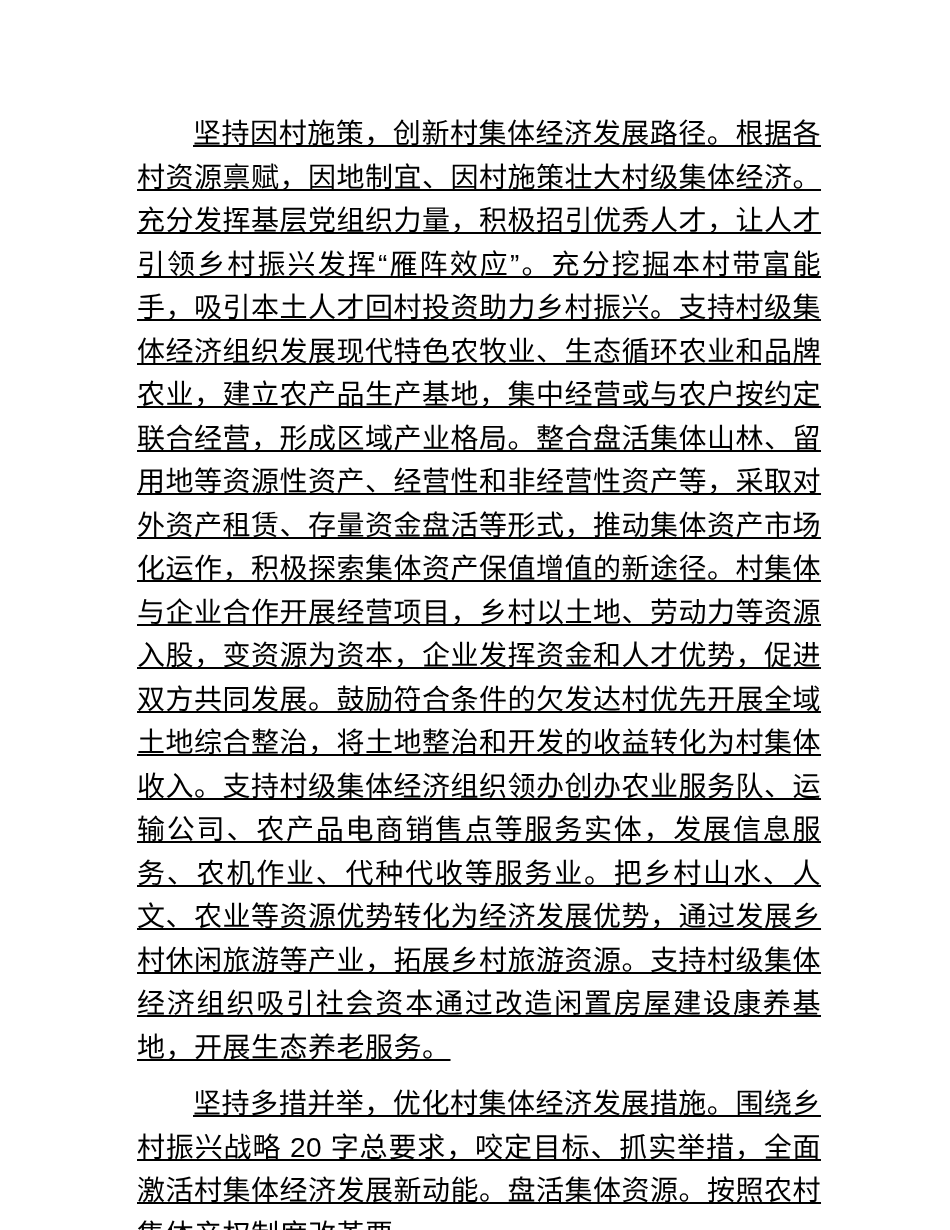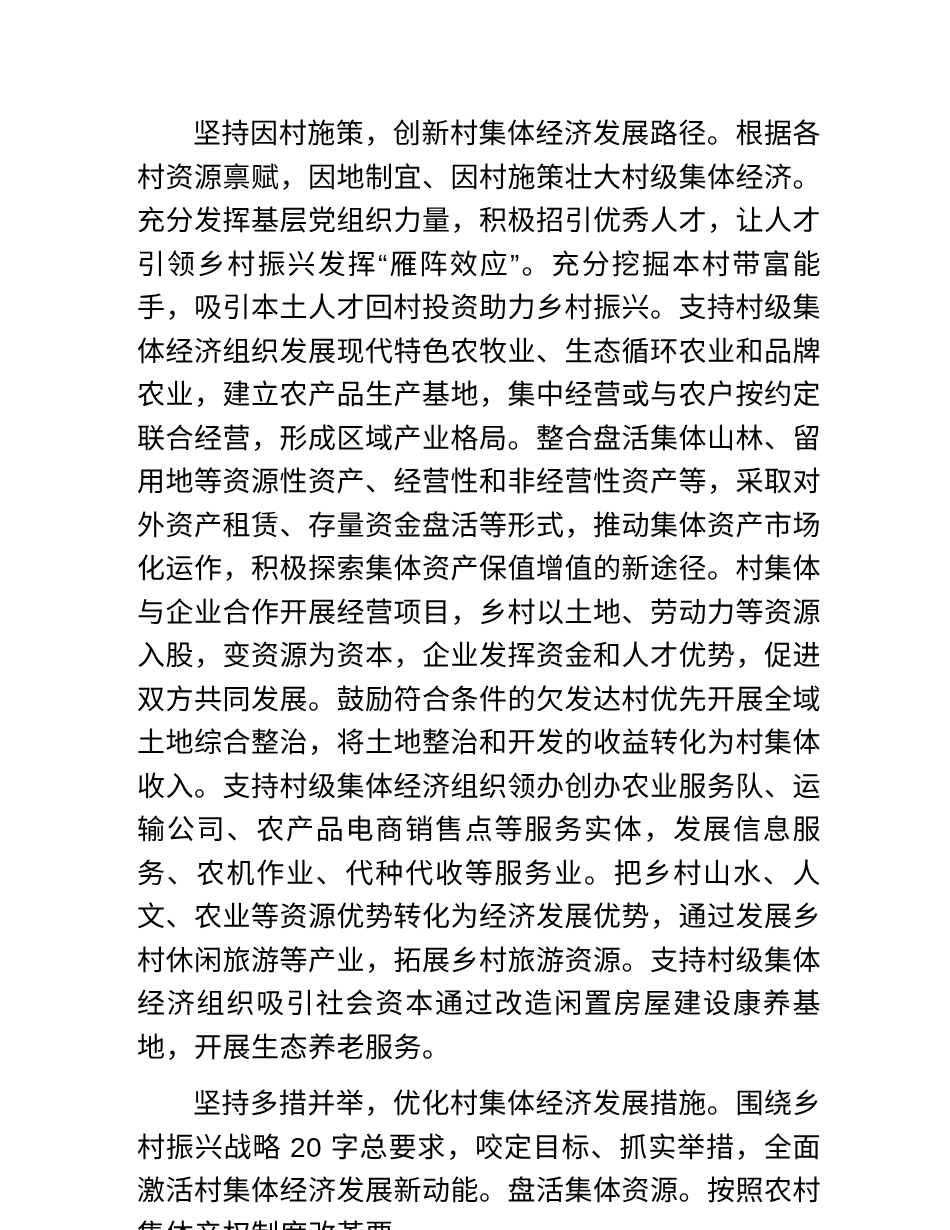--- a/index.html
+++ b/index.html
@@ -29,20 +29,21 @@
   .para {
     margin: 0 0 13px 0;
     font-size: 28px;
     line-height: 43.5px;
     text-align: justify;
     text-justify: inter-ideograph;
     text-indent: 2em;
     word-break: break-all;
     letter-spacing: 0.5px;
     color: #000000;
+    text-decoration: underline;
   }
 </style>
 </head>
 <body>
 
 <div class="doc-page">
   <div class="doc-content">
     <p class="para">坚持因村施策，创新村集体经济发展路径。根据各村资源禀赋，因地制宜、因村施策壮大村级集体经济。充分发挥基层党组织力量，积极招引优秀人才，让人才引领乡村振兴发挥“雁阵效应”。充分挖掘本村带富能手，吸引本土人才回村投资助力乡村振兴。支持村级集体经济组织发展现代特色农牧业、生态循环农业和品牌农业，建立农产品生产基地，集中经营或与农户按约定联合经营，形成区域产业格局。整合盘活集体山林、留用地等资源性资产、经营性和非经营性资产等，采取对外资产租赁、存量资金盘活等形式，推动集体资产市场化运作，积极探索集体资产保值增值的新途径。村集体与企业合作开展经营项目，乡村以土地、劳动力等资源入股，变资源为资本，企业发挥资金和人才优势，促进双方共同发展。鼓励符合条件的欠发达村优先开展全域土地综合整治，将土地整治和开发的收益转化为村集体收入。支持村级集体经济组织领办创办农业服务队、运输公司、农产品电商销售点等服务实体，发展信息服务、农机作业、代种代收等服务业。把乡村山水、人文、农业等资源优势转化为经济发展优势，通过发展乡村休闲旅游等产业，拓展乡村旅游资源。支持村级集体经济组织吸引社会资本通过改造闲置房屋建设康养基地，开展生态养老服务。</p>
     <p class="para">坚持多措并举，优化村集体经济发展措施。围绕乡村振兴战略 20 字总要求，咬定目标、抓实举措，全面激活村集体经济发展新动能。盘活集体资源。按照农村集体产权制度改革要</p>
   </div>

